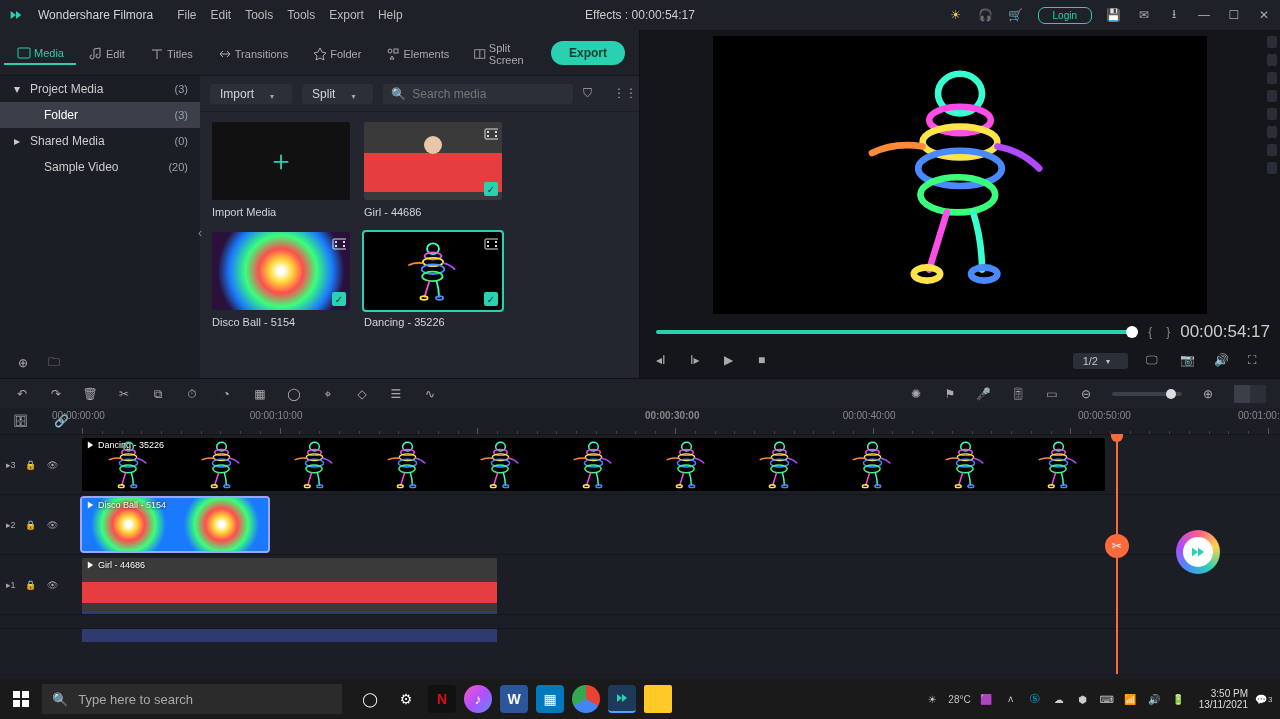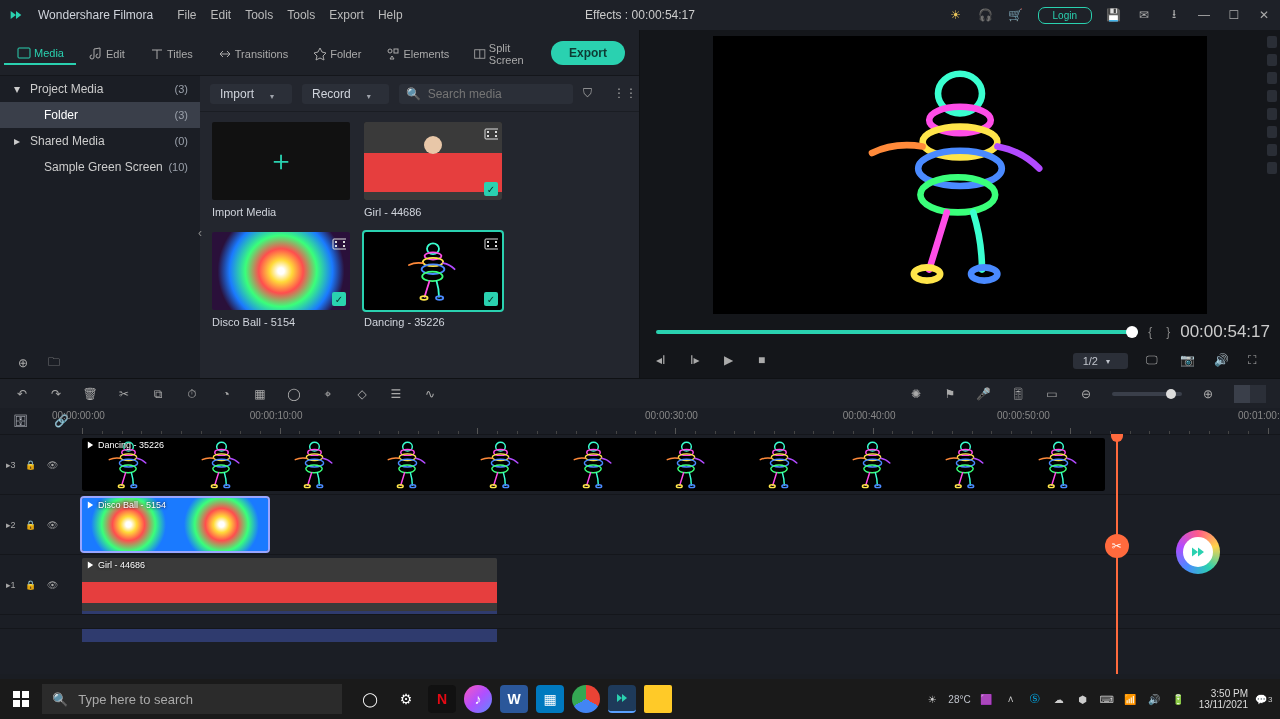--- a/index.html
+++ b/index.html
@@ -238,37 +238,37 @@
         <div class="side-item sub sel">
             <span class="name">Folder</span>
             <span class="cnt">(3)</span>
           </div>
         <div class="side-item">
             <span class="chev">▸</span>
             <span class="name">Shared Media</span>
             <span class="cnt">(0)</span>
           </div>
         <div class="side-item sub">
-            <span class="name">Sample Green Screen</span>
-            <span class="cnt">(10)</span>
+            <span class="name">Sample Video</span>
+            <span class="cnt">(20)</span>
           </div>
         <span class="collapse-chev">‹</span>
         <div class="side-bottom">
           <span style="color:#aaa">⊕</span>
           <span style="color:#aaa">🗀</span>
         </div>
       </div>
       <div class="media-content">
         <div class="media-toolbar">
           <div class="mt-dd">
               <span>Import</span>
               <span class="carrot">▾</span>
             </div>
           <div class="mt-dd">
-              <span>Record</span>
+              <span>Split</span>
               <span class="carrot">▾</span>
             </div>
           <div class="search">
             <span>🔍</span>
             <input placeholder="Search media" style="">
           </div>
           <div class="mt-right">
             <span class="mt-ico">⛉</span>
             <span class="mt-ico">⋮⋮</span>
           </div>
@@ -426,21 +426,21 @@
         <div class="line" style="left: 395.333px;"></div>
         <div class="mline" style="left: 415.1px;"></div>
         <div class="mline" style="left: 434.867px;"></div>
         <div class="mline" style="left: 454.633px;"></div>
         <div class="mline" style="left: 474.4px;"></div>
         <div class="mline" style="left: 494.167px;"></div>
         <div class="mline" style="left: 513.933px;"></div>
         <div class="mline" style="left: 533.7px;"></div>
         <div class="mline" style="left: 553.467px;"></div>
         <div class="mline" style="left: 573.233px;"></div>
-        <div class="tick" style="left: 563px;">00:00:30:00</div>
+        <div class="tick" style="left: 563px; font-weight: bold;">00:00:30:00</div>
         <div class="line" style="left: 593px;"></div>
         <div class="mline" style="left: 612.767px;"></div>
         <div class="mline" style="left: 632.533px;"></div>
         <div class="mline" style="left: 652.3px;"></div>
         <div class="mline" style="left: 672.067px;"></div>
         <div class="mline" style="left: 691.833px;"></div>
         <div class="mline" style="left: 711.6px;"></div>
         <div class="mline" style="left: 731.367px;"></div>
         <div class="mline" style="left: 751.133px;"></div>
         <div class="mline" style="left: 770.9px;"></div>
@@ -448,21 +448,21 @@
         <div class="line" style="left: 790.667px;"></div>
         <div class="mline" style="left: 810.433px;"></div>
         <div class="mline" style="left: 830.2px;"></div>
         <div class="mline" style="left: 849.967px;"></div>
         <div class="mline" style="left: 869.733px;"></div>
         <div class="mline" style="left: 889.5px;"></div>
         <div class="mline" style="left: 909.267px;"></div>
         <div class="mline" style="left: 929.033px;"></div>
         <div class="mline" style="left: 948.8px;"></div>
         <div class="mline" style="left: 968.567px;"></div>
-        <div class="tick" style="left: 915px; text-align: right;">00:00:50:00</div>
+        <div class="tick" style="left: 996px; text-align: right;">00:00:50:00</div>
         <div class="line" style="left: 988.333px;"></div>
         <div class="mline" style="left: 1008.1px;"></div>
         <div class="mline" style="left: 1027.87px;"></div>
         <div class="mline" style="left: 1047.63px;"></div>
         <div class="mline" style="left: 1067.4px;"></div>
         <div class="mline" style="left: 1087.17px;"></div>
         <div class="mline" style="left: 1106.93px;"></div>
         <div class="mline" style="left: 1126.7px;"></div>
         <div class="mline" style="left: 1146.47px;"></div>
         <div class="mline" style="left: 1166.23px;"></div>

